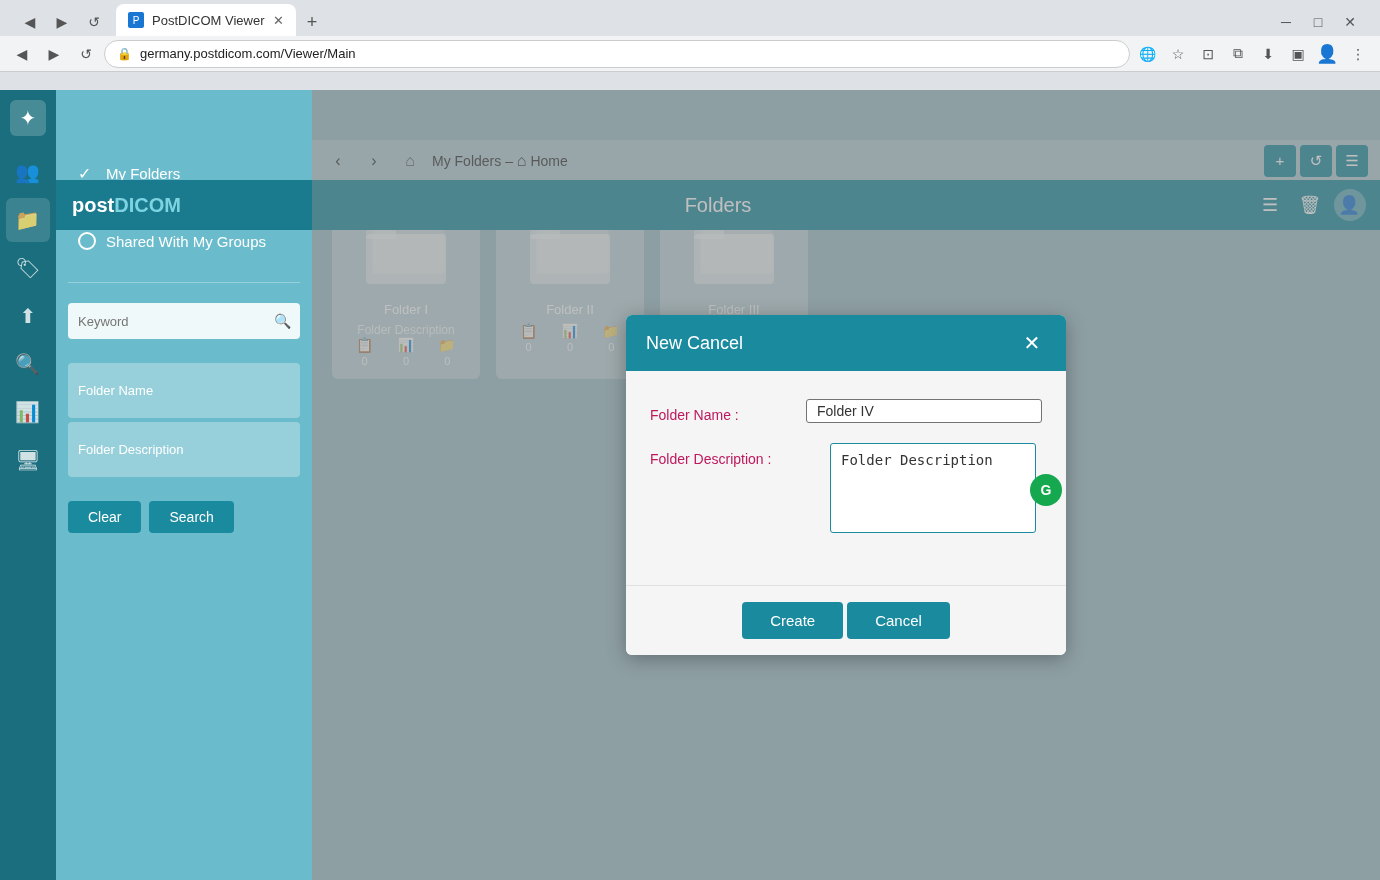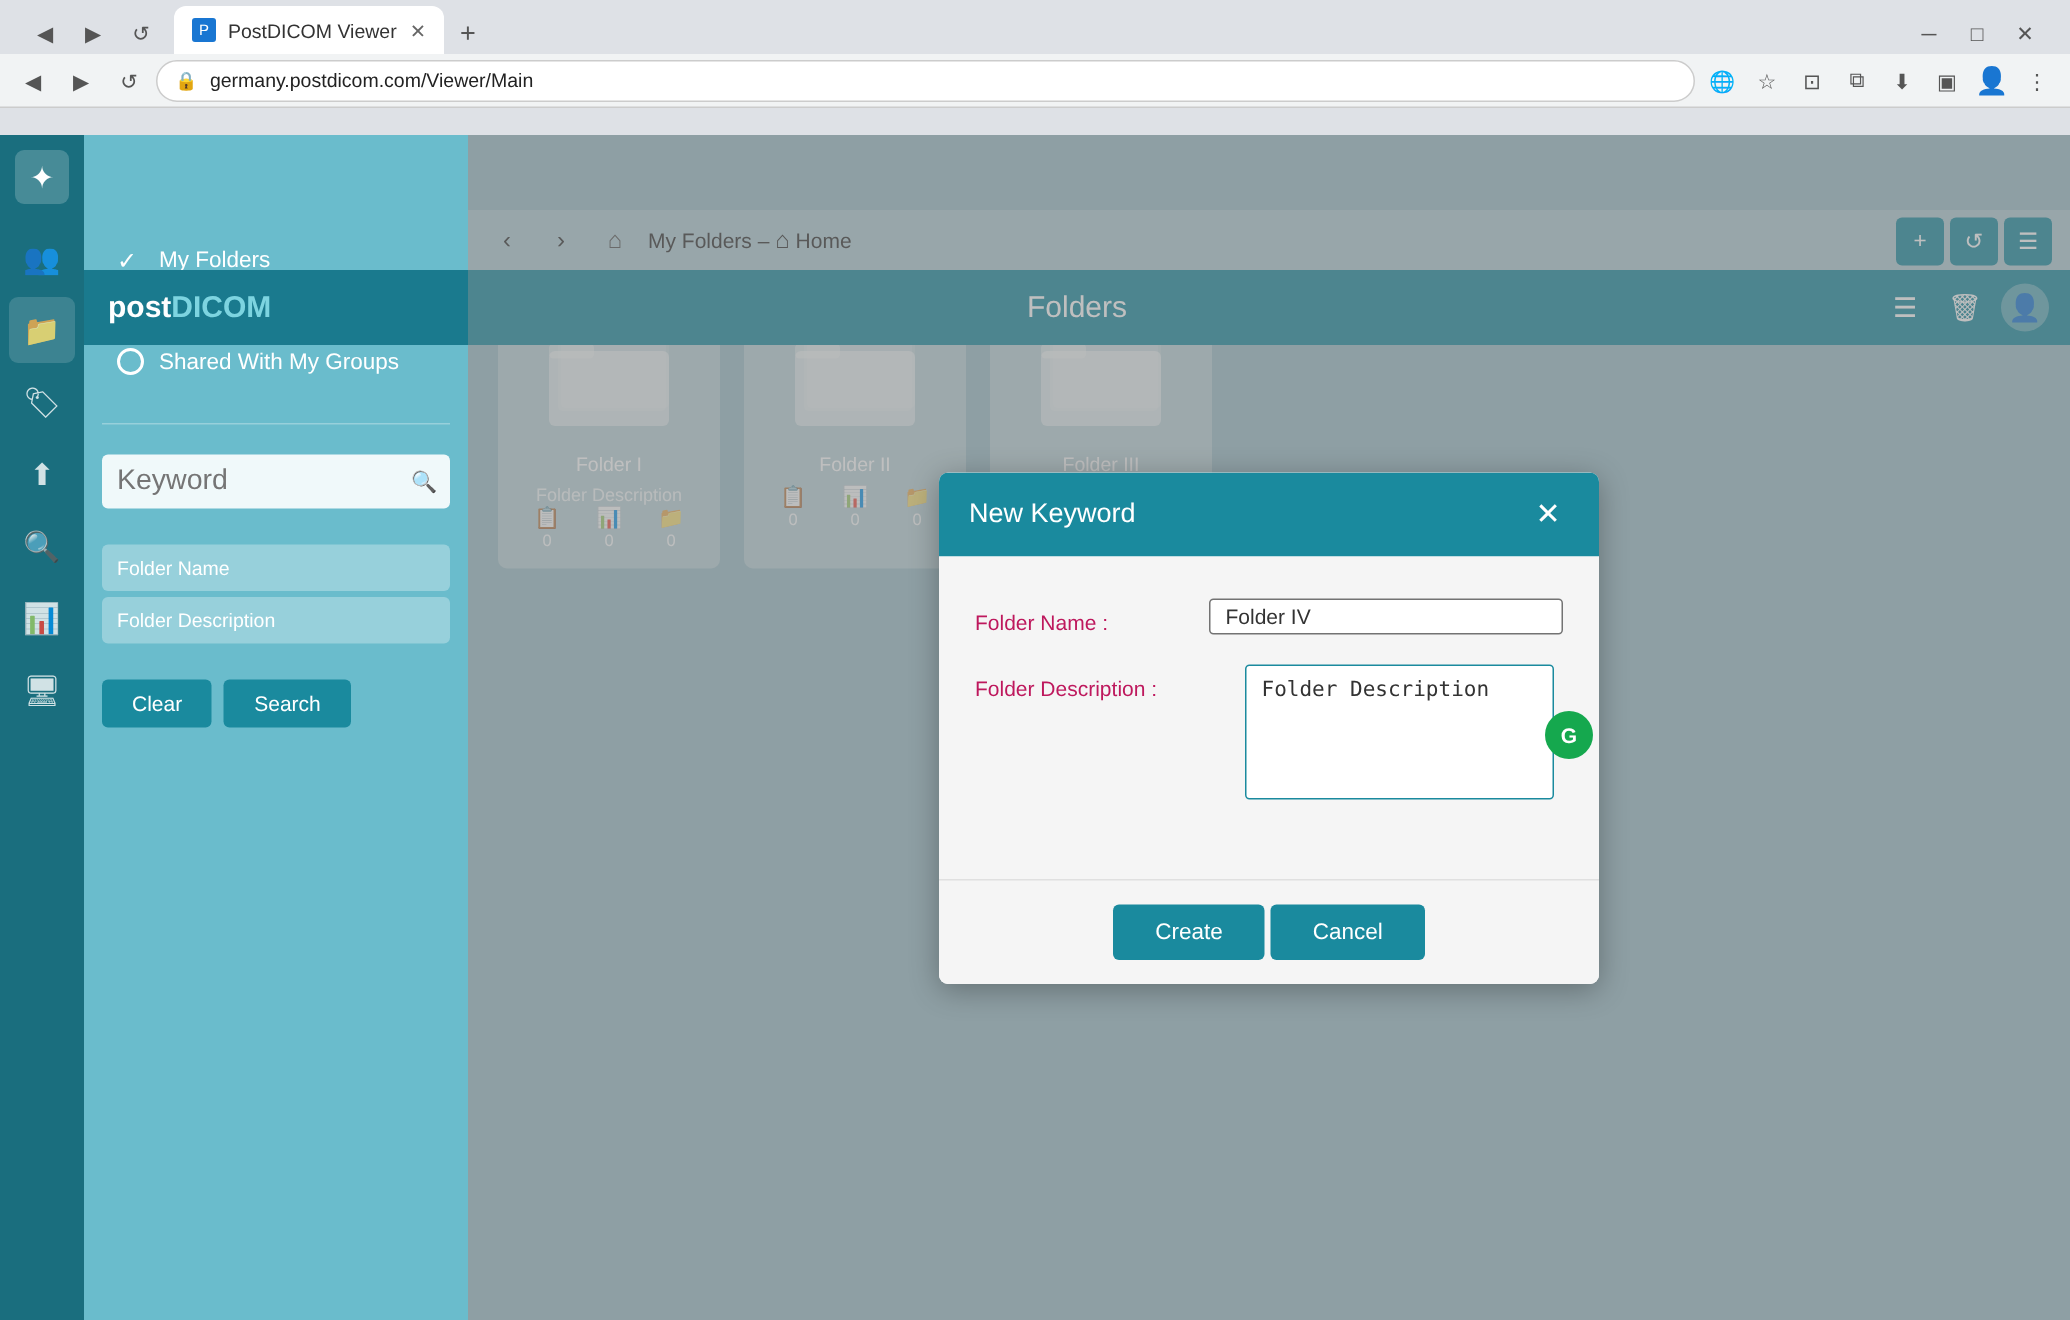--- a/index.html
+++ b/index.html
@@ -223,39 +223,39 @@
     .keyword-input-wrap {
       position: relative;
       margin-bottom: 12px;
     }
     .keyword-input {
       width: 100%;
       height: 36px;
       border-radius: 4px;
       border: none;
       padding: 0 32px 0 10px;
-      font-size: 19px;
+      font-size: 13px;
       background: rgba(255,255,255,0.9);
     }
     .keyword-search-icon {
       position: absolute;
       right: 8px;
       top: 50%;
       transform: translateY(-50%);
       color: #555;
       font-size: 14px;
     }
 
     .search-filter-section {
       padding: 0 12px;
     }
     .filter-option {
       background: rgba(255,255,255,0.3);
       color: white;
-      padding: 8px 10px;
+      padding: 20px 10px;
       margin-bottom: 4px;
       border-radius: 4px;
       font-size: 13px;
       cursor: pointer;
     }
 
     .search-actions {
       padding: 12px;
       display: flex;
       gap: 8px;
@@ -757,21 +757,21 @@
             <span class="folder-stat-icon">📁</span>
             <span>0</span>
           </div>
         </div>
       </div>
     </div>
 
     <div class="modal-overlay">
       <div class="modal">
         <div class="modal-header">
-          <span class="modal-title">New Keyword</span>
+          <span class="modal-title">New Cancel</span>
           <button class="modal-close-btn">
             <span>✕</span>
           </button>
         </div>
         <div class="modal-body">
           <div class="modal-field">
             <label class="modal-field-label">Folder Name :</label>
             <input class="modal-input" type="text" value="Folder IV" style="">
           </div>
           <div class="modal-field" style="position:relative;gap:40px;">

